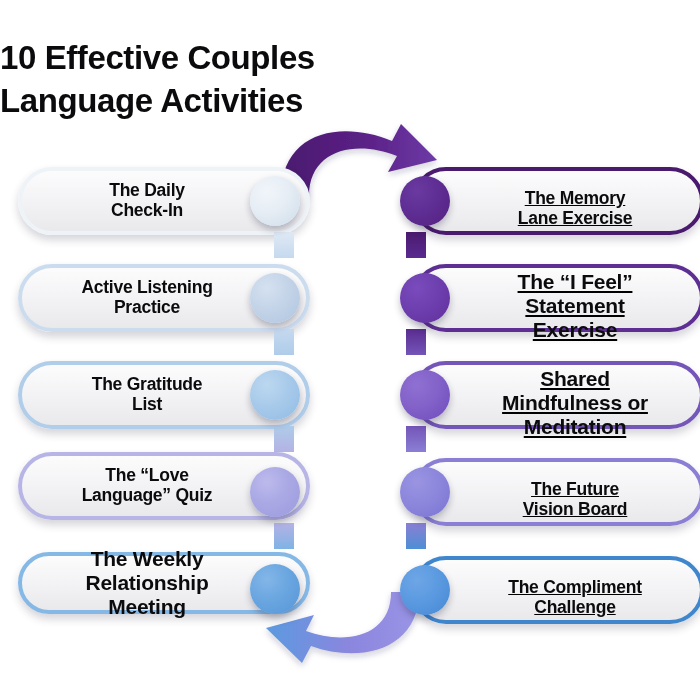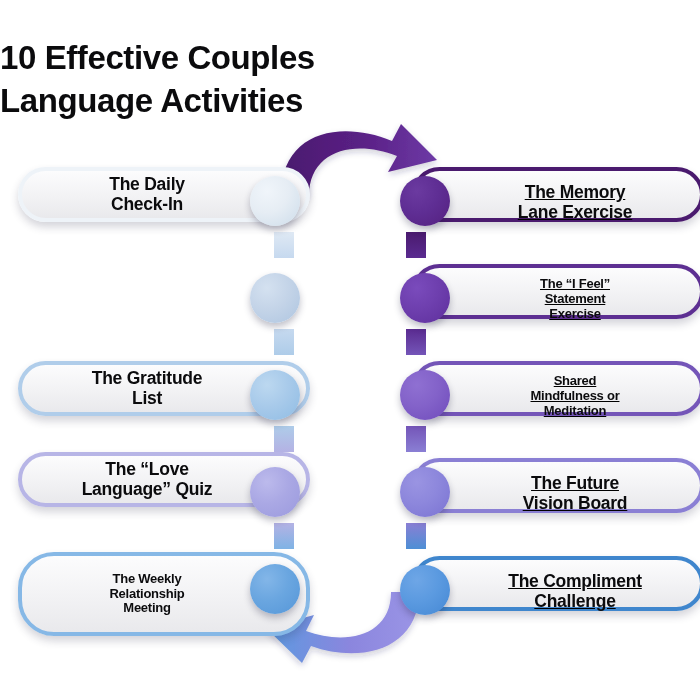--- a/index.html
+++ b/index.html
@@ -46,44 +46,44 @@
     left: 0;
     top: 0;
     width: 700px;
     height: 700px;
     pointer-events: none;
   }
 
   
   .pill {
     position: absolute;
-    height: 55px;
+    height: 68px;
     box-sizing: border-box;
     border-radius: 36px;
     border-style: solid;
     border-width: 4px;
     background:
       linear-gradient(180deg, #fcfcfd 0%, #f2f2f4 55%, #e9e9ec 100%);
     display: flex;
     align-items: center;
     box-shadow: 0 5px 9px rgba(40,40,70,0.20);
   }
-  .pill.tall { height: 84px; }
+  .pill.tall { height: 62px; }
 
   .pill-label {
     font-size: 17.5px;
     font-weight: 800;
     line-height: 1.14;
     color: #0b0b0d;
     text-align: center;
     letter-spacing: -0.25px;
     white-space: pre-line;
     flex: 1 1 auto;
   }
-  .pill-label.sm { font-size: 13px; }
+  .pill-label.sm { font-size: 21px; }
 
   
   .pill.left { left: 18px; width: 292px; padding: 0 8px 0 18px; }
   .pill.left .pill-label { padding-right: 44px; }
 
   
   .pill.right { left: 412px; width: 292px; padding: 16px 18px 0 8px; text-decoration: underline; }
   .pill.right .pill-label { padding-left: 44px; }
 
   
@@ -163,20 +163,24 @@
   <div class="connector" style="left:406px; top:329px; background:linear-gradient(180deg,#5a2b90,#7455b8);"></div>
   <div class="connector" style="left:406px; top:426px; background:linear-gradient(180deg,#7455b8,#8a7fd4);"></div>
   <div class="connector" style="left:406px; top:523px; background:linear-gradient(180deg,#8a7fd4,#4d8fd5);"></div>
 
   <div class="pill left" style="top:167px; border-color:#eef3f8;">
     <span class="pill-label">The Daily
 Check-In</span>
   </div>
   <div class="dot" style="left:250px; top:176px; background:radial-gradient(circle at 34% 30%, #f0f5fa 0%, #e6edf4 45%, #ccdcea 100%);"></div>
 
+  <div class="pill left" style="top:264px; border-color:#ccdcef;">
+    <span class="pill-label">Active Listening
+Practice</span>
+  </div>
   <div class="dot" style="left:250px; top:273px; background:radial-gradient(circle at 34% 30%, #d4e1f0 0%, #c4d4e8 45%, #aec5e0 100%);"></div>
 
   <div class="pill left" style="top:361px; border-color:#b0cdea;align-items:center;">
     <span class="pill-label">The Gratitude
 List</span>
   </div>
   <div class="dot" style="left:250px; top:370px; background:radial-gradient(circle at 34% 30%, #bcd8f0 0%, #a8caea 45%, #8fbce4 100%);"></div>
 
   <div class="pill left" style="top:452px; border-color:#b7b5e6;">
     <span class="pill-label">The “Love

